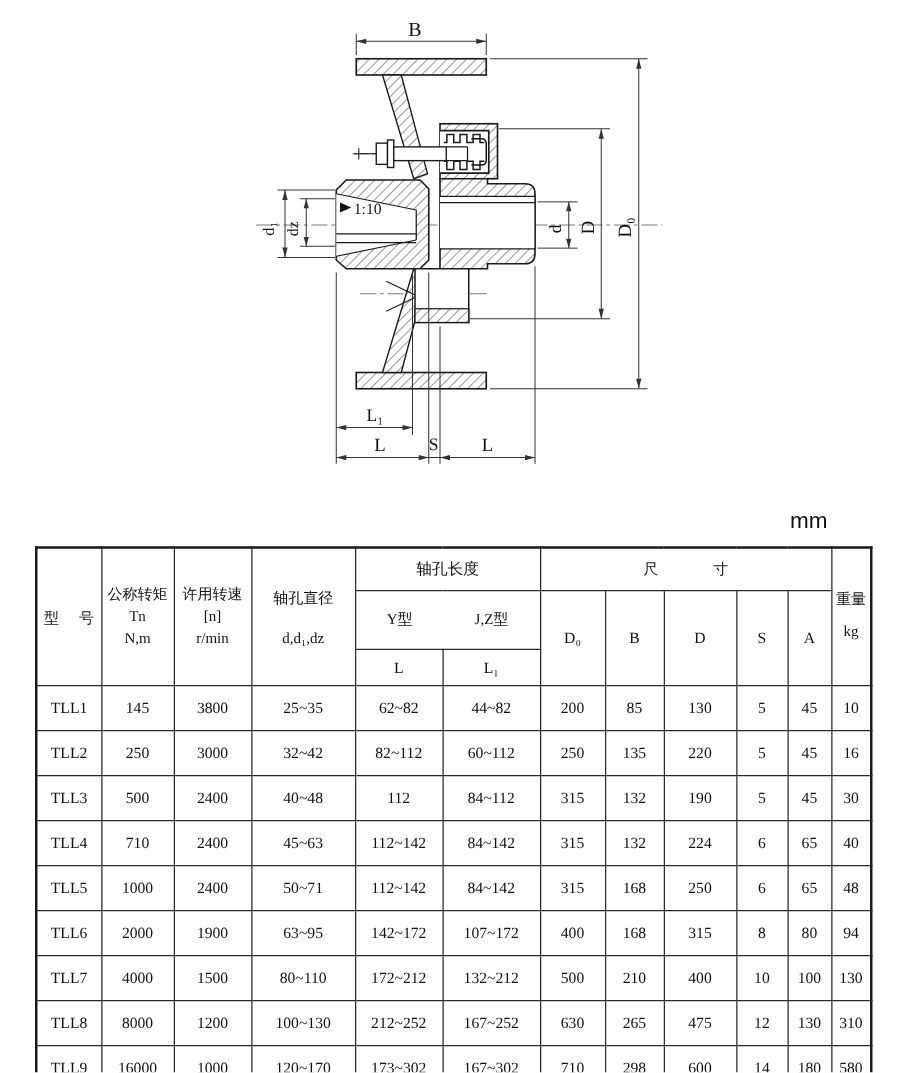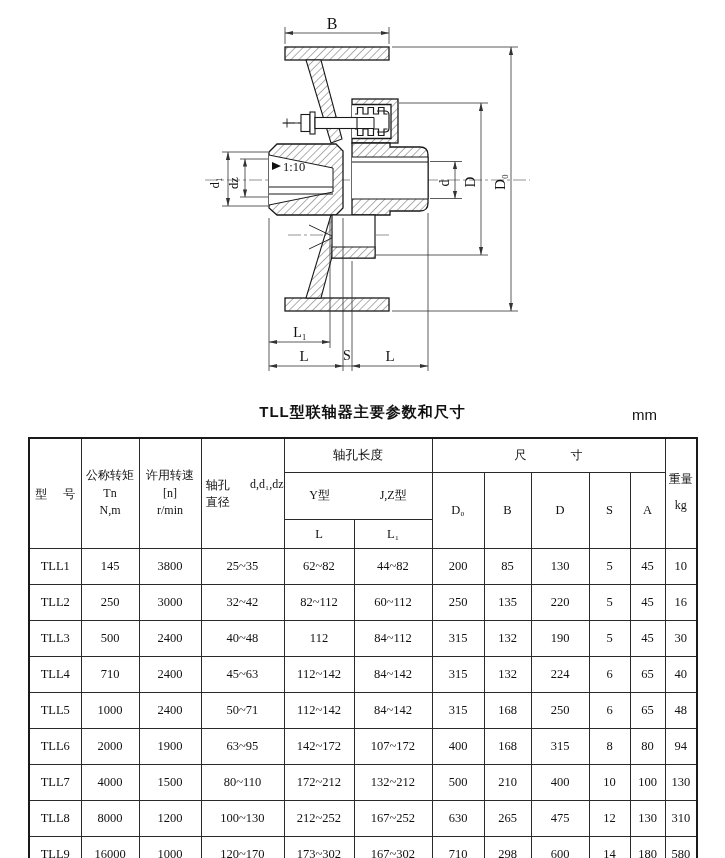--- a/index.html
+++ b/index.html
@@ -1,31 +1,31 @@
 <!DOCTYPE html>
 <html><head>
 <meta charset="utf-8">
 <style>
   html,body{margin:0;padding:0;background:#fff;}
   .page{position:relative;width:725px;height:858px;background:#fff;overflow:hidden;
         font-family:"Liberation Serif", serif;color:#111;}
   svg text{font-family:"Liberation Serif", serif;fill:#111;}
   .caption-title{position:absolute;top:403px;left:0;width:725px;text-align:center;
         font-family:"Liberation Sans", sans-serif;font-weight:bold;font-size:15px;letter-spacing:1px;}
-  .caption-unit{position:absolute;top:406px;left:632px;font-family:"Liberation Sans", sans-serif;font-size:15px;}
+  .caption-unit{position:absolute;top:406px;left:632px;font-family:"Liberation Sans", sans-serif;font-size:18px;}
   table.spec{position:absolute;left:28px;top:437px;width:668px;border-collapse:collapse;
         table-layout:fixed;border:2px solid #1a1a1a;}
   table.spec td,table.spec th{border:1px solid #2a2a2a;text-align:center;vertical-align:middle;
         font-weight:normal;font-size:12.5px;padding:0;overflow:hidden;}
   thead .r1{height:34px;} thead .r2{height:30px;} thead .r3{height:29px;}
   tbody tr{height:36px;padding-left:39px;}
   .hdr{font-size:12px;line-height:1.5;}
   .model-cell{display:flex;justify-content:center;gap:16px;}
   .stack3 div{line-height:1.45;font-size:12px;}
-  .gap2{display:flex;flex-direction:row;justify-content:center;gap:16px;font-size:12px;}
+  .gap2{display:flex;flex-direction:column;justify-content:center;gap:16px;font-size:12px;}
   .weight-cell{display:flex;flex-direction:column;justify-content:flex-start;gap:10px;padding-top:32px;font-size:12px;height:77px;}
   .yjz{display:flex;justify-content:space-around;font-size:12px;}
 </style>
 </head>
 <body>
 
 <div class="page">
 
   
   <svg width="725" height="400" viewBox="0 0 725 400">
@@ -179,21 +179,20 @@
         <polygon points="352,366 360,363.9 360,368.1" fill="#333" stroke="none"></polygon>
         <polygon points="428,366 420,363.9 420,368.1" fill="#333" stroke="none"></polygon>
         <text x="304" y="361" font-size="15" text-anchor="middle" stroke="none">L</text>
         <text x="347" y="360" font-size="14" text-anchor="middle" stroke="none">S</text>
         <text x="390" y="361" font-size="15" text-anchor="middle" stroke="none">L</text>
       </g>
     </g>
   </svg>
 
   
-  <div class="caption-title">TLL型联轴器主要参数和尺寸</div>
   <div class="caption-unit">mm</div>
 
   
   <table class="spec">
     <colgroup>
       <col style="width:52px">
         <col style="width:58px">
         <col style="width:62px">
         <col style="width:83px">
       <col style="width:70px">

